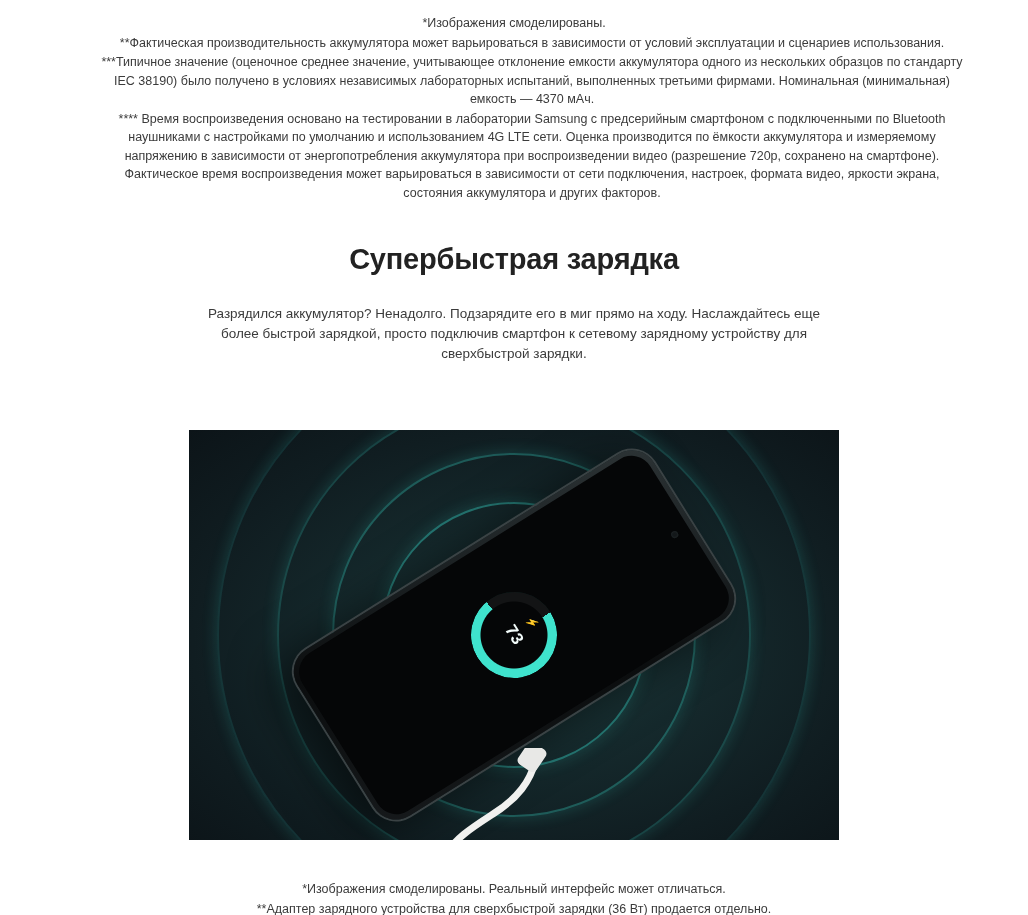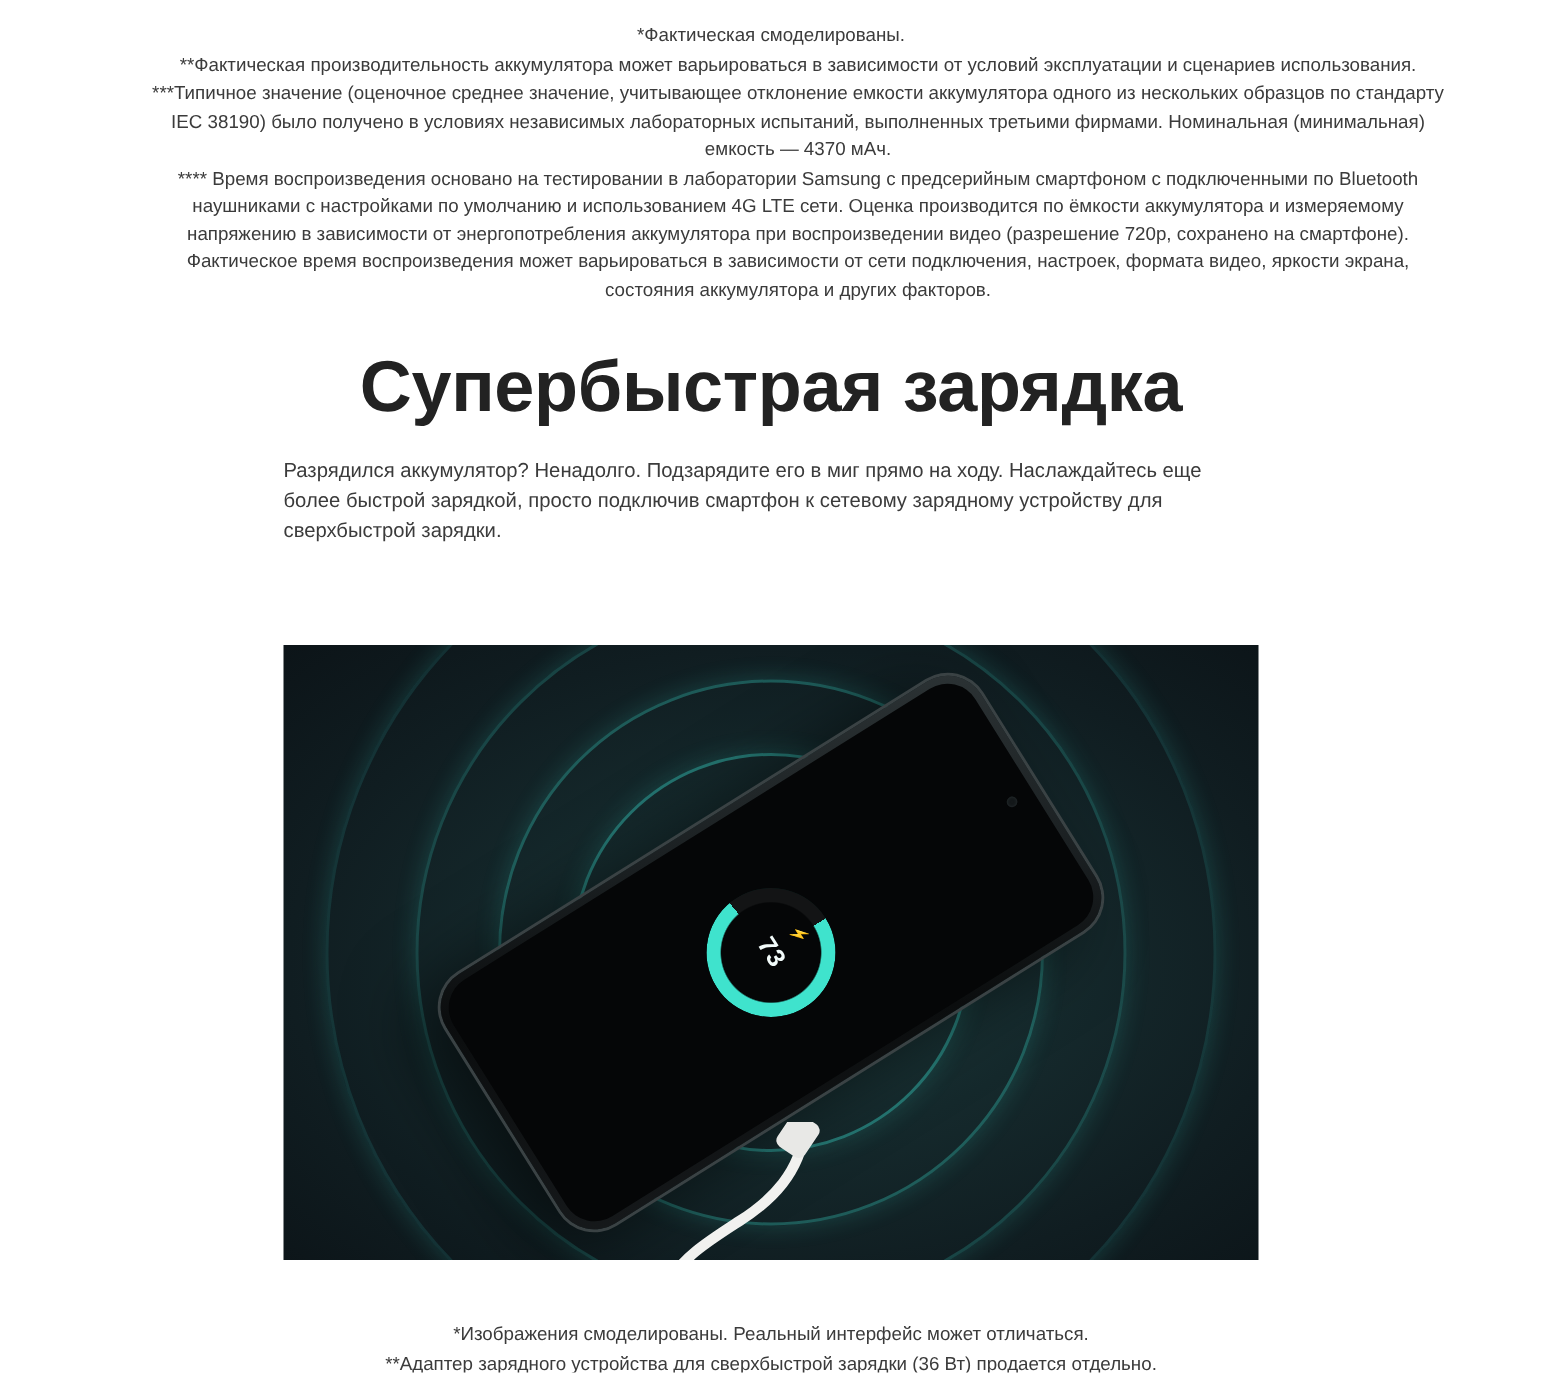--- a/index.html
+++ b/index.html
@@ -35,32 +35,32 @@
   }
   .footnote.wide {
     padding: 0 6px;
     margin-left: 36px;
   }
 
   
   .headline {
     margin: 36px 0 0 0;
     text-align: center;
-    font-size: 48px;
+    font-size: 29px;
     line-height: 42px;
     font-weight: bold;
     color: #222222;
     letter-spacing: -0.2px;
   }
 
   
   .lead {
     margin: 24px auto 0 auto;
     width: 650px;
-    text-align: left;
+    text-align: center;
     font-size: 13.5px;
     line-height: 20px;
     color: #3b3b3b;
   }
 
   
   .hero-wrap {
     margin: 66px auto 0 auto;
     width: 650px;
     height: 410px;
@@ -180,21 +180,21 @@
     line-height: 19px;
     color: #3b3b3b;
   }
 </style>
 </head>
 <body>
 
 <div class="page">
 
   <div class="footnotes-top">
-    <p class="footnote">*Фактическая смоделированы.</p>
+    <p class="footnote">*Изображения смоделированы.</p>
     <p class="footnote wide">**Фактическая производительность аккумулятора может варьироваться в зависимости от условий эксплуатации и сценариев использования.</p>
     <p class="footnote wide">***Типичное значение (оценочное среднее значение, учитывающее отклонение емкости аккумулятора одного из нескольких образцов по стандарту IEC 38190) было получено в условиях независимых лабораторных испытаний, выполненных третьими фирмами. Номинальная (минимальная) емкость — 4370 мАч.</p>
     <p class="footnote wide">**** Время воспроизведения основано на тестировании в лаборатории Samsung с предсерийным смартфоном с подключенными по Bluetooth наушниками с настройками по умолчанию и использованием 4G LTE сети. Оценка производится по ёмкости аккумулятора и измеряемому напряжению в зависимости от энергопотребления аккумулятора при воспроизведении видео (разрешение 720p, сохранено на смартфоне). Фактическое время воспроизведения может варьироваться в зависимости от сети подключения, настроек, формата видео, яркости экрана, состояния аккумулятора и других факторов.</p>
   </div>
 
   <h2 class="headline">Супербыстрая зарядка</h2>
 
   <p class="lead">Разрядился аккумулятор? Ненадолго. Подзарядите его в миг прямо на ходу. Наслаждайтесь еще более быстрой зарядкой, просто подключив смартфон к сетевому зарядному устройству для сверхбыстрой зарядки.</p>
 
   <div class="hero-wrap">

